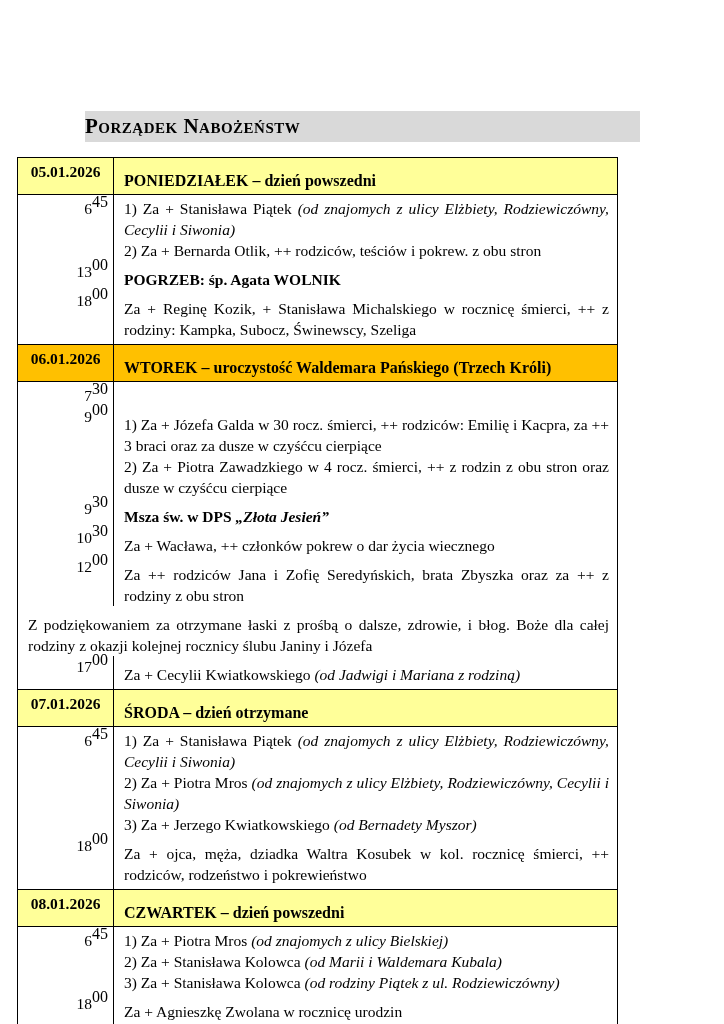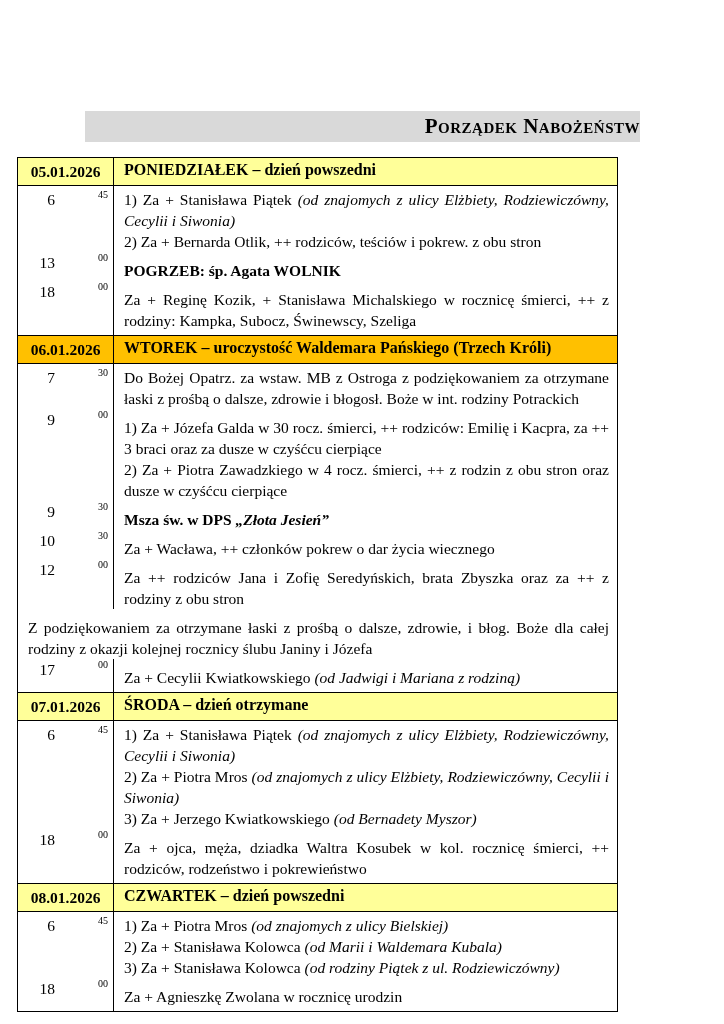--- a/index.html
+++ b/index.html
@@ -13,21 +13,21 @@
     color: #000000;
     overflow: hidden;
   }
   .title-bar {
     position: absolute;
     left: 85px;
     top: 111px;
     width: 555px;
     height: 31px;
     background: var(--title-bg, #d9d9d9);
-    text-align: right;
+    text-align: left;
     font-weight: bold;
     font-variant: small-caps;
     font-size: 21px;
     line-height: 31px;
     letter-spacing: 0.5px;
   }
   .schedule-table {
     position: absolute;
     left: 17px;
     top: 157px;
@@ -48,40 +48,39 @@
     border-right: 1px solid #000;
     text-align: center;
     font-weight: bold;
     font-size: 15.5px;
     padding: 5px 2px 4px 2px;
   }
   .header-cell {
     flex: 1;
     font-weight: bold;
     font-size: 16px;
-    padding: 3px 8px 4px 10px;
+    padding: 14px 8px 4px 10px;
   }
   .section-body { display: block; }
   .entry { display: flex; align-items: stretch; }
   .time-cell {
     flex: 0 0 96px;
     border-right: 1px solid #000;
     text-align: right;
     padding-right: 5px;
     font-size: 15.5px;
     line-height: 21px;
     white-space: nowrap;
   }
   .time-cell sup {
-    font-size: 10px;
+    font-size: 16px;
     line-height: 0;
     position: relative;
     top: -1px;
     vertical-align: super;
-    margin-left: 43px;
   }
   .text-cell {
     flex: 1;
     padding: 8px 8px 0 10px;
     font-size: 15.5px;
     line-height: 21px;
   }
   .text-cell p { margin: 0; text-align: justify; }
   .entry:first-child .time-cell, .entry:first-child .text-cell { padding-top: 3px; }
   .entry:last-child  .time-cell, .entry:last-child  .text-cell { padding-bottom: 4px; }
@@ -123,23 +122,20 @@
   </div>
 
   <div class="section">
     <div class="section-header feast">
       <div class="date-cell">06.01.2026</div>
       <div class="header-cell">WTOREK – uroczystość Waldemara Pańskiego (Trzech Króli)</div>
     </div>
     <div class="section-body">
           <div class="entry">
             <div class="time-cell"><span>7</span><sup>30</sup></div>
-            <div class="text-cell">
-              <p><span>Do Bożej Opatrz. za wstaw. MB z Ostroga z podziękowaniem za otrzymane łaski z prośbą o dalsze, zdrowie i błogosł. Boże w int. rodziny Potrackich</span></p>
-            </div>
           </div>
           <div class="entry">
             <div class="time-cell"><span>9</span><sup>00</sup></div>
             <div class="text-cell">
               <p><span>1) Za + Józefa Galda w 30 rocz. śmierci, ++ rodziców: Emilię i Kacpra, za ++ 3 braci oraz za dusze w czyśćcu cierpiące</span></p>
               <p><span>2) Za + Piotra Zawadzkiego w 4 rocz. śmierci, ++ z rodzin z obu stron oraz dusze w czyśćcu cierpiące</span></p>
             </div>
           </div>
           <div class="entry">
             <div class="time-cell"><span>9</span><sup>30</sup></div>

